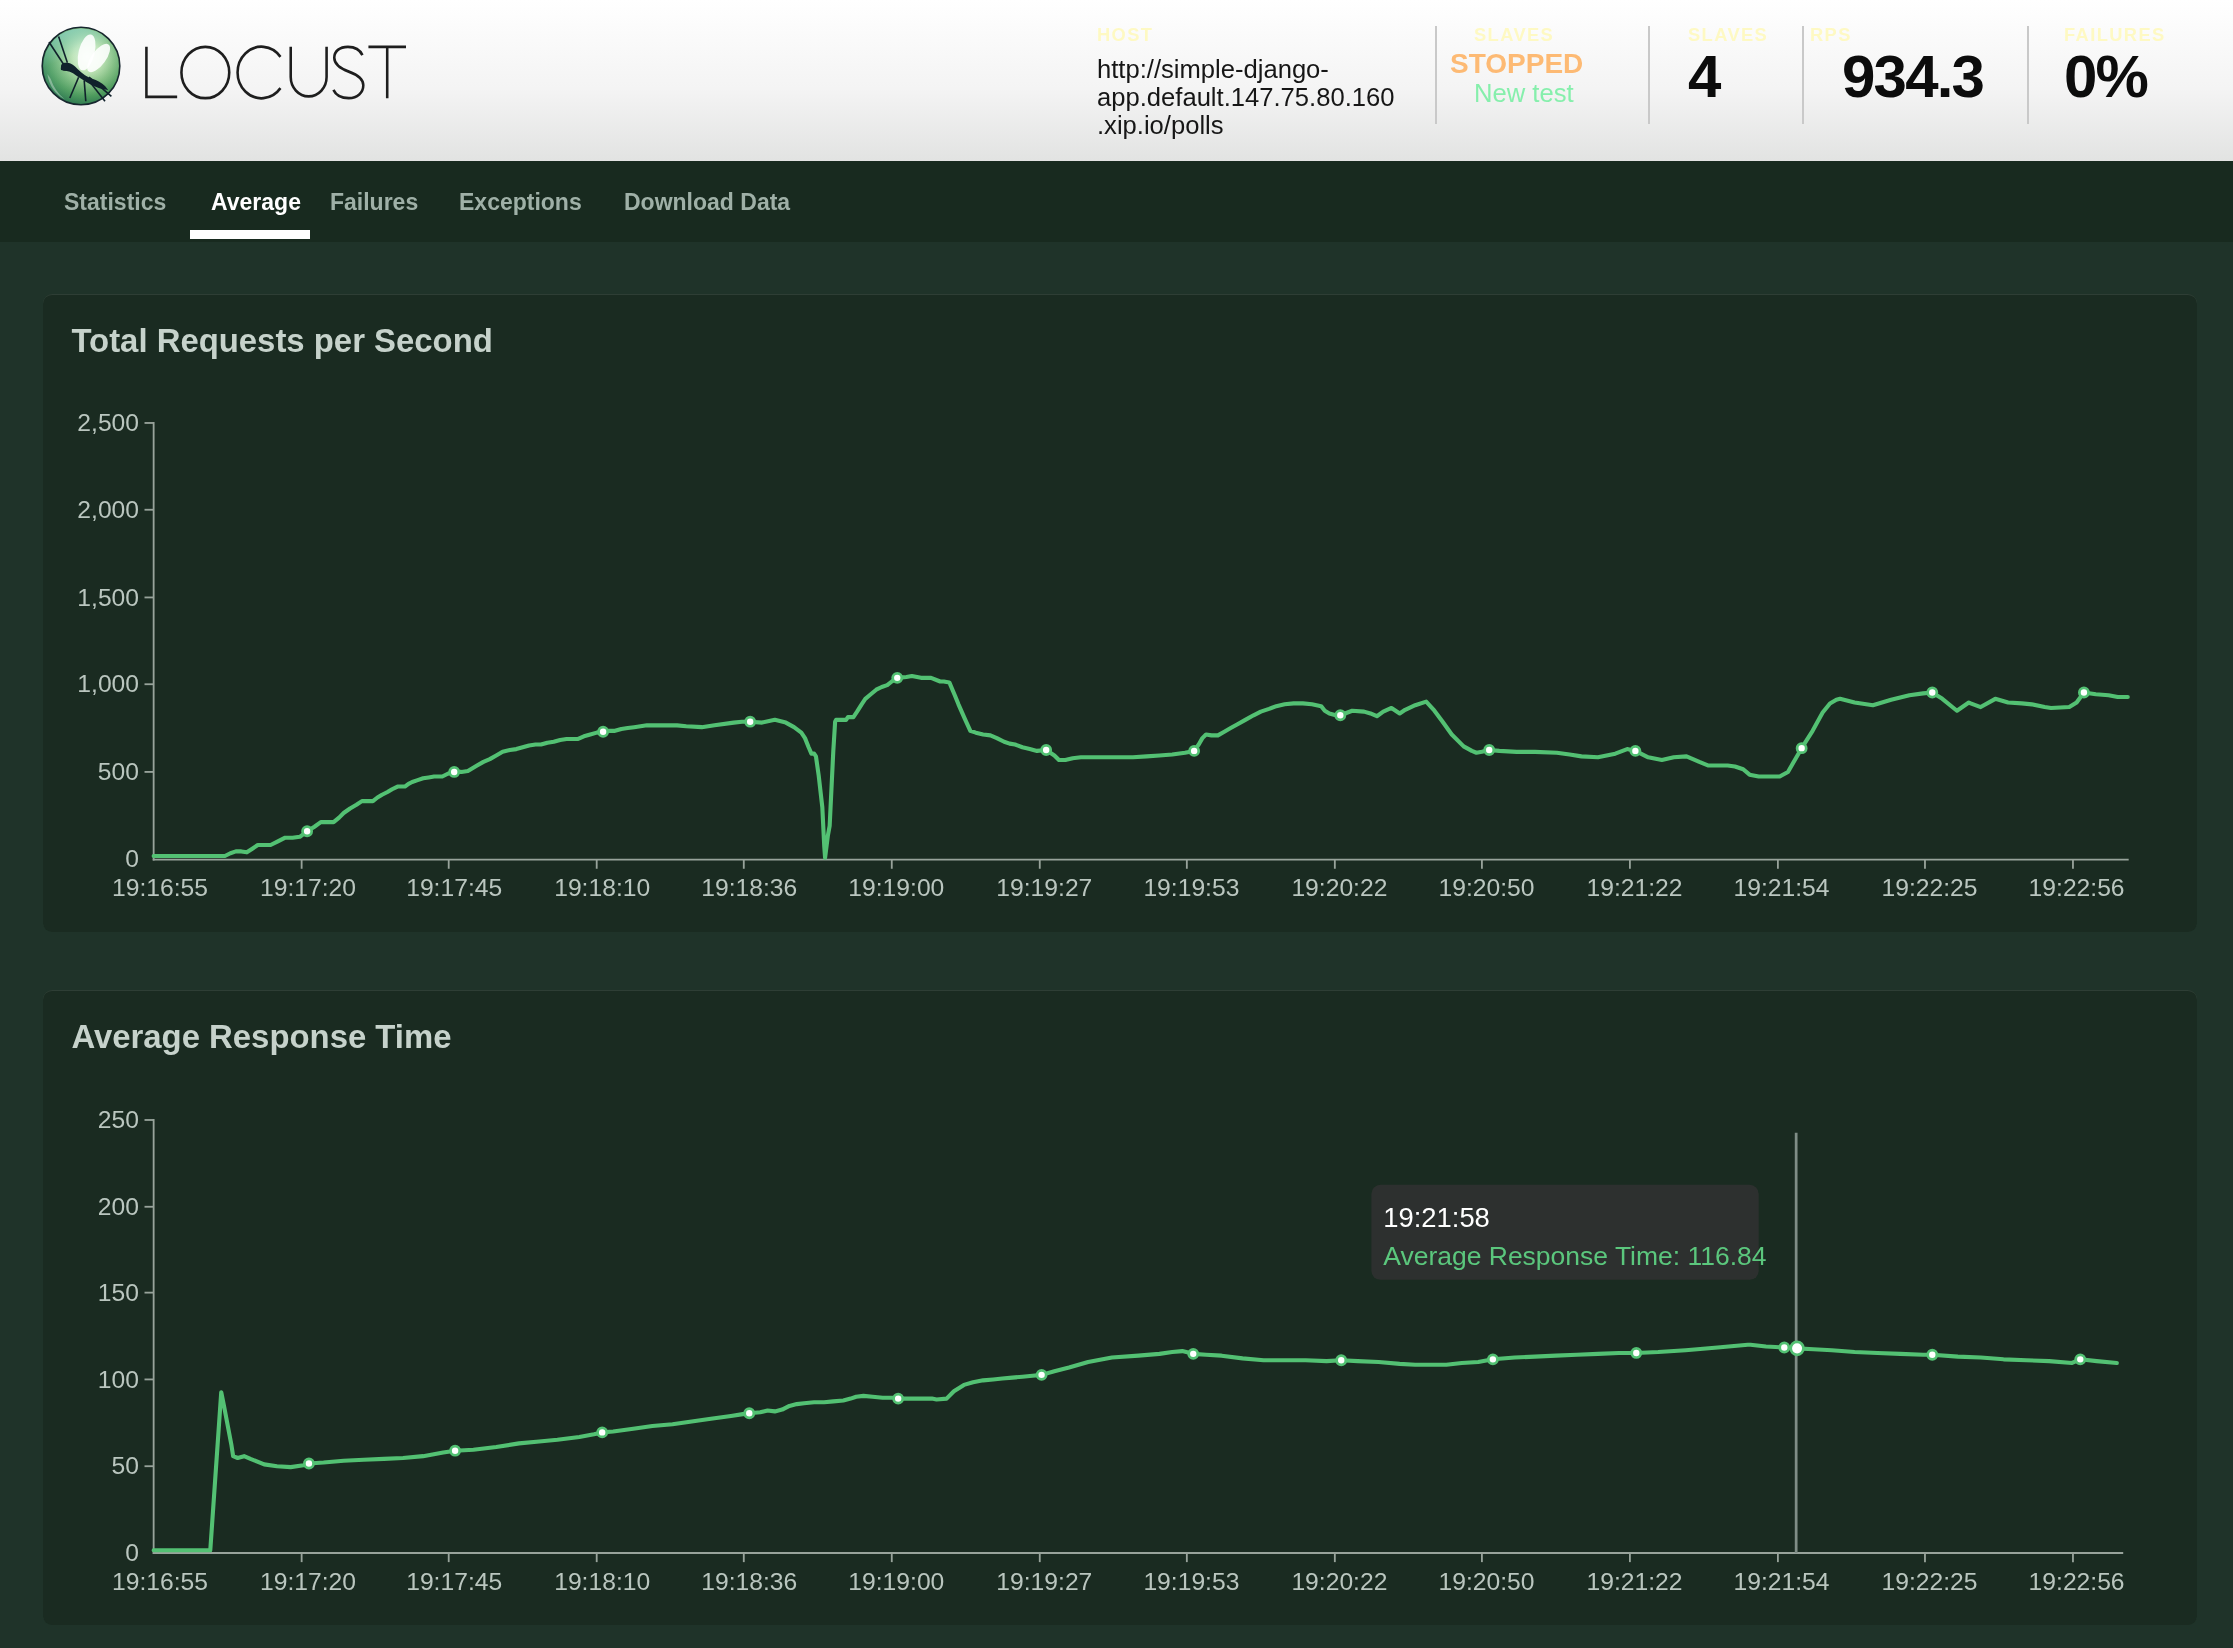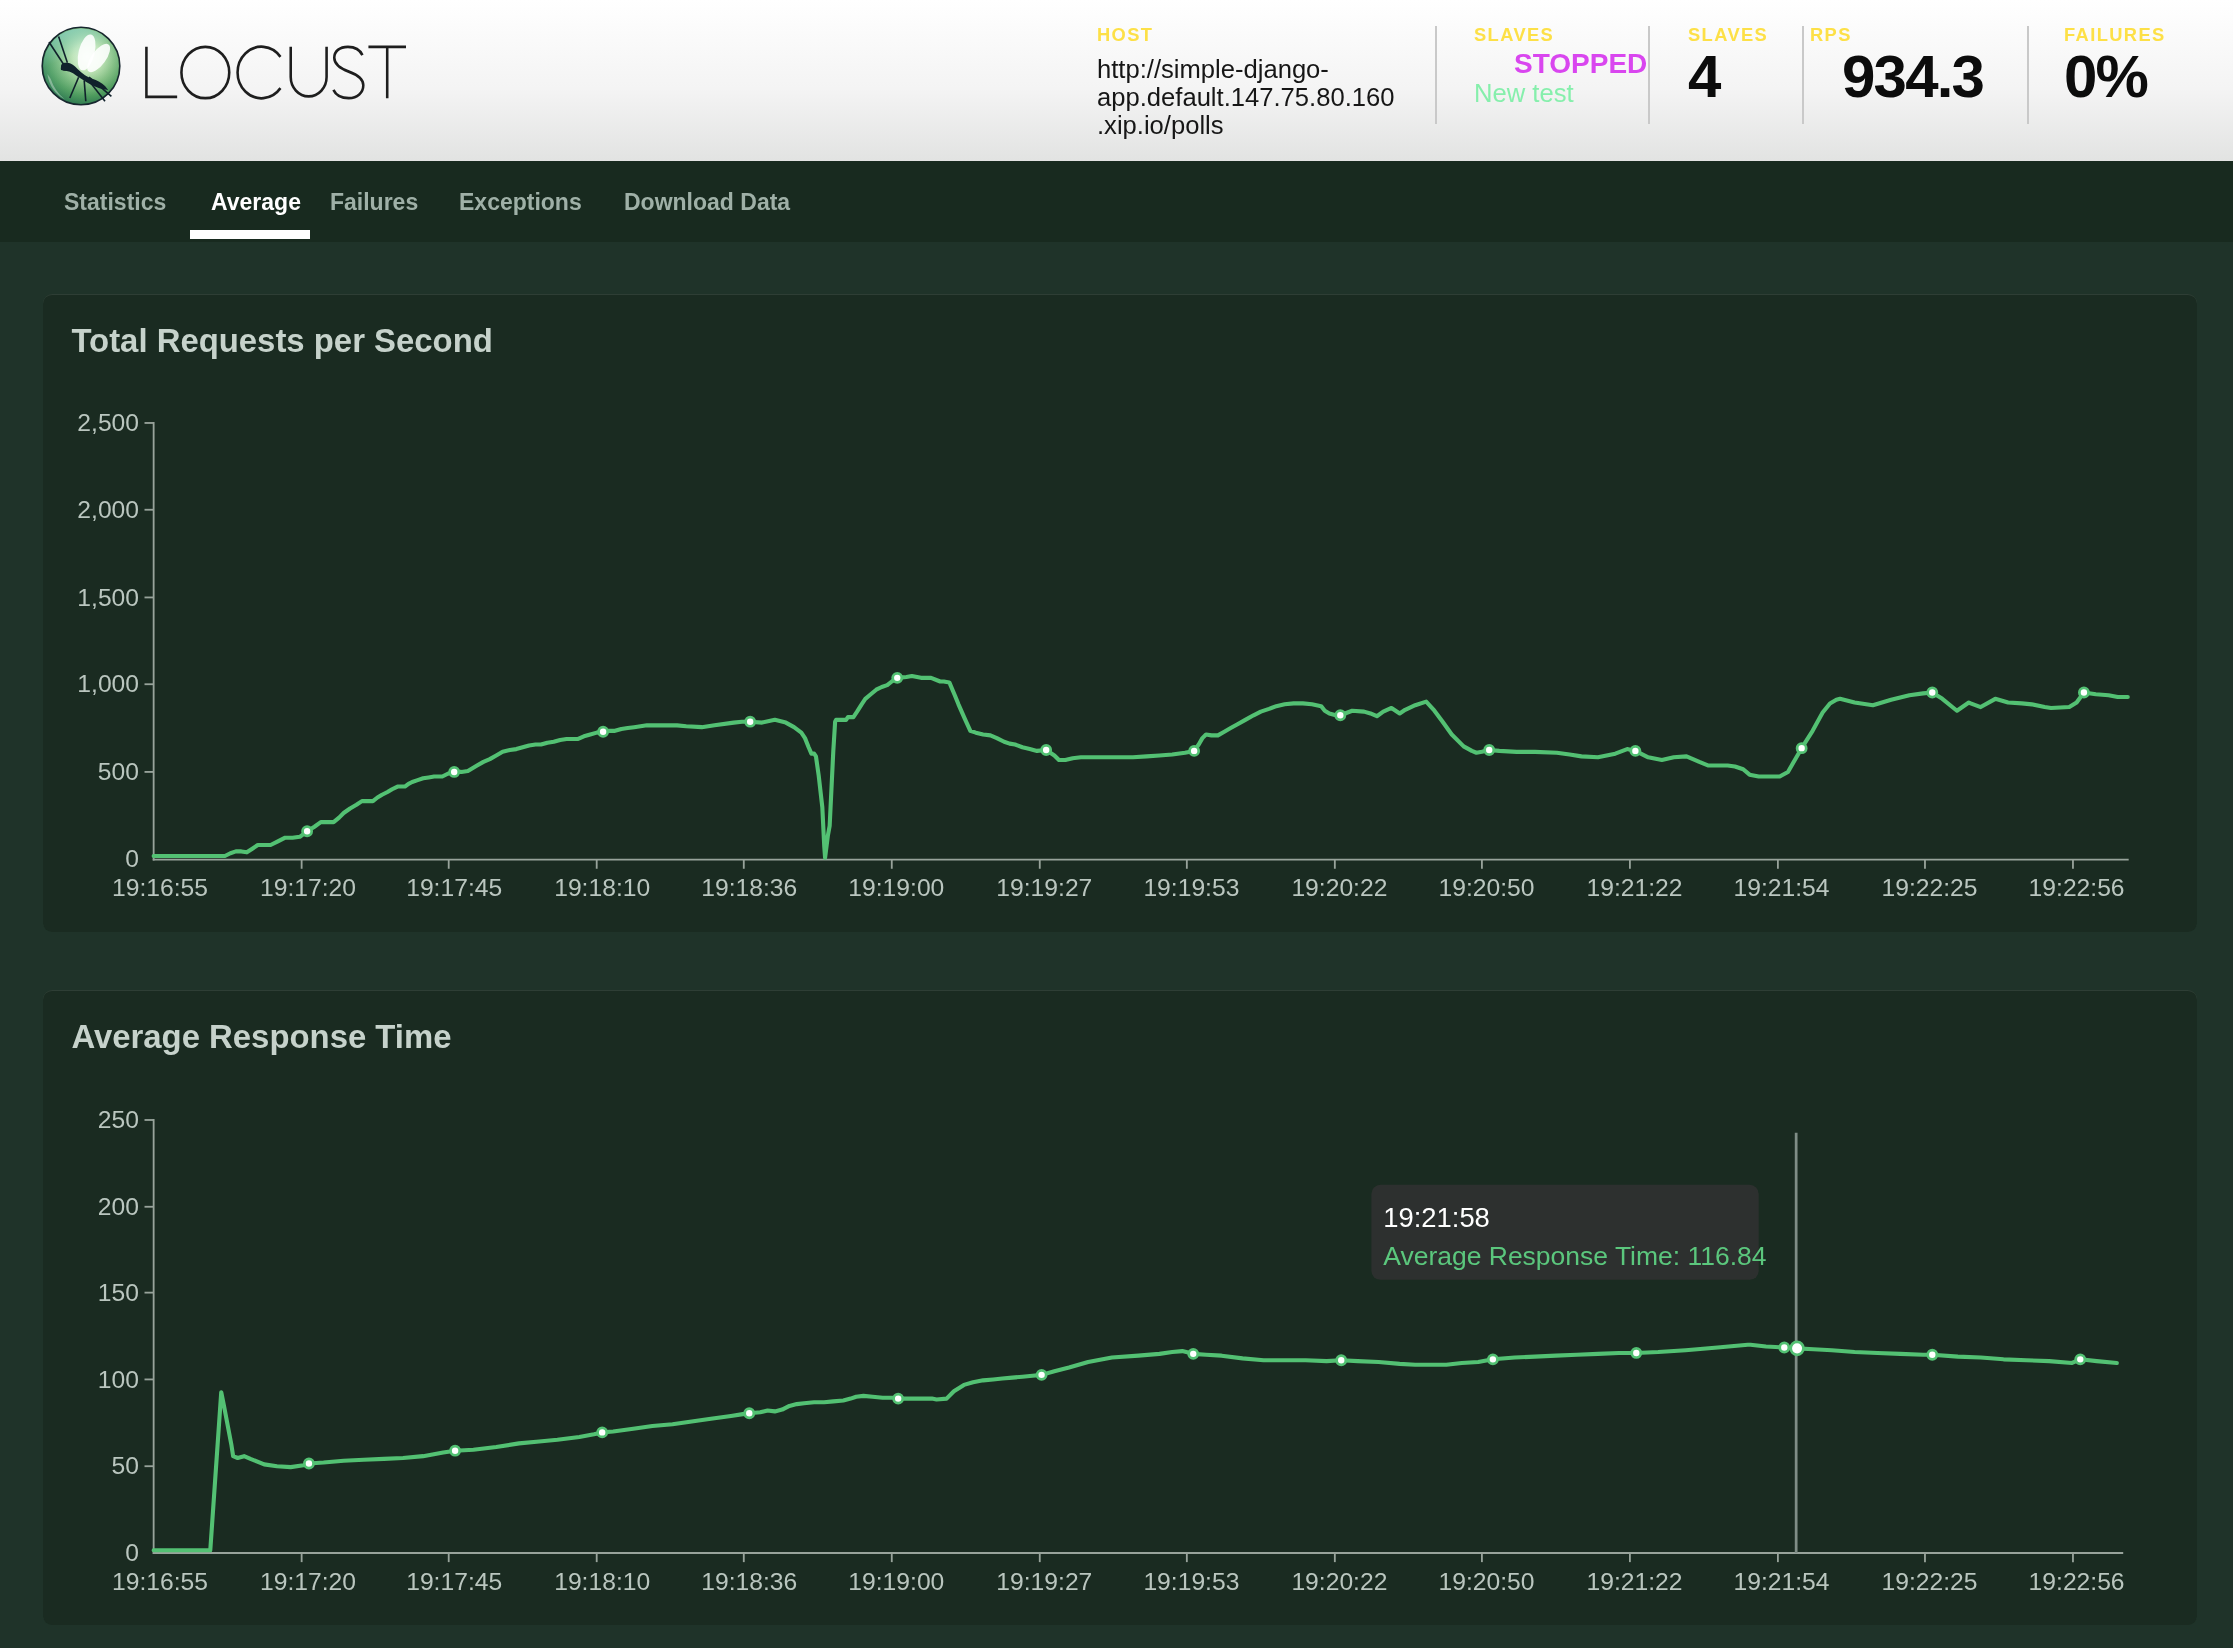--- a/index.html
+++ b/index.html
@@ -5,24 +5,24 @@
   html,body{margin:0;padding:0;background:#1f3329;}
   body{width:2233px;height:1648px;position:relative;overflow:hidden;font-family:"Liberation Sans",sans-serif;}
   #header{position:absolute;left:0;top:0;width:2233px;height:161px;background:linear-gradient(#ffffff 0%,#f4f4f4 55%,#e2e3e2 100%);}
   #nav{position:absolute;left:0;top:161px;width:2233px;height:81px;background:#182a1f;}
   .tab{position:absolute;top:189px;font-size:23px;font-weight:bold;color:#9fb0a7;}
   .tab.active{color:#ffffff;}
   #underline{position:absolute;left:190px;top:230px;width:120px;height:9.1px;background:#ffffff;}
   .panel{position:absolute;left:43px;width:2154px;background:#1a2b21;border-radius:9.1px;box-shadow:inset 0 0.9px 0 rgba(255,255,255,0.09);}
   #panel1{top:294px;height:638px;}
   #panel2{top:990px;height:635px;}
-  .label{position:absolute;top:24px;font-size:18.3px;font-weight:bold;color:#fde047;letter-spacing:1.4px;}
+  .label{position:absolute;top:24px;font-size:18.3px;font-weight:bold;color:#fef9c3;letter-spacing:1.4px;}
   .divider{position:absolute;top:25.6px;height:98px;width:1.8px;background:#c9c9c9;}
   #hosturl{position:absolute;left:1097px;top:48px;width:352px;font-size:25.6px;line-height:28px;color:#161616;word-break:break-all;margin-top:7px;}
-  #stopped{position:absolute;left:1514px;top:48px;font-size:28px;font-weight:bold;color:#d946ef;}
+  #stopped{position:absolute;left:1450px;top:48px;font-size:28px;font-weight:bold;color:#fdba74;}
   #newtest{position:absolute;left:1474px;top:79px;font-size:25.6px;color:#86efac;}
   .bigval{position:absolute;top:42px;font-size:60px;font-weight:bold;color:#0c0c0c;letter-spacing:-1.8px;}
 </style>
 </head>
 <body>
 <div id="header"></div>
 <div id="nav"></div>
 <div class="tab" style="left:64px;">Statistics</div>
 <div class="tab active" style="left:211px;">Average</div>
 <div class="tab" style="left:330px;">Failures</div>

